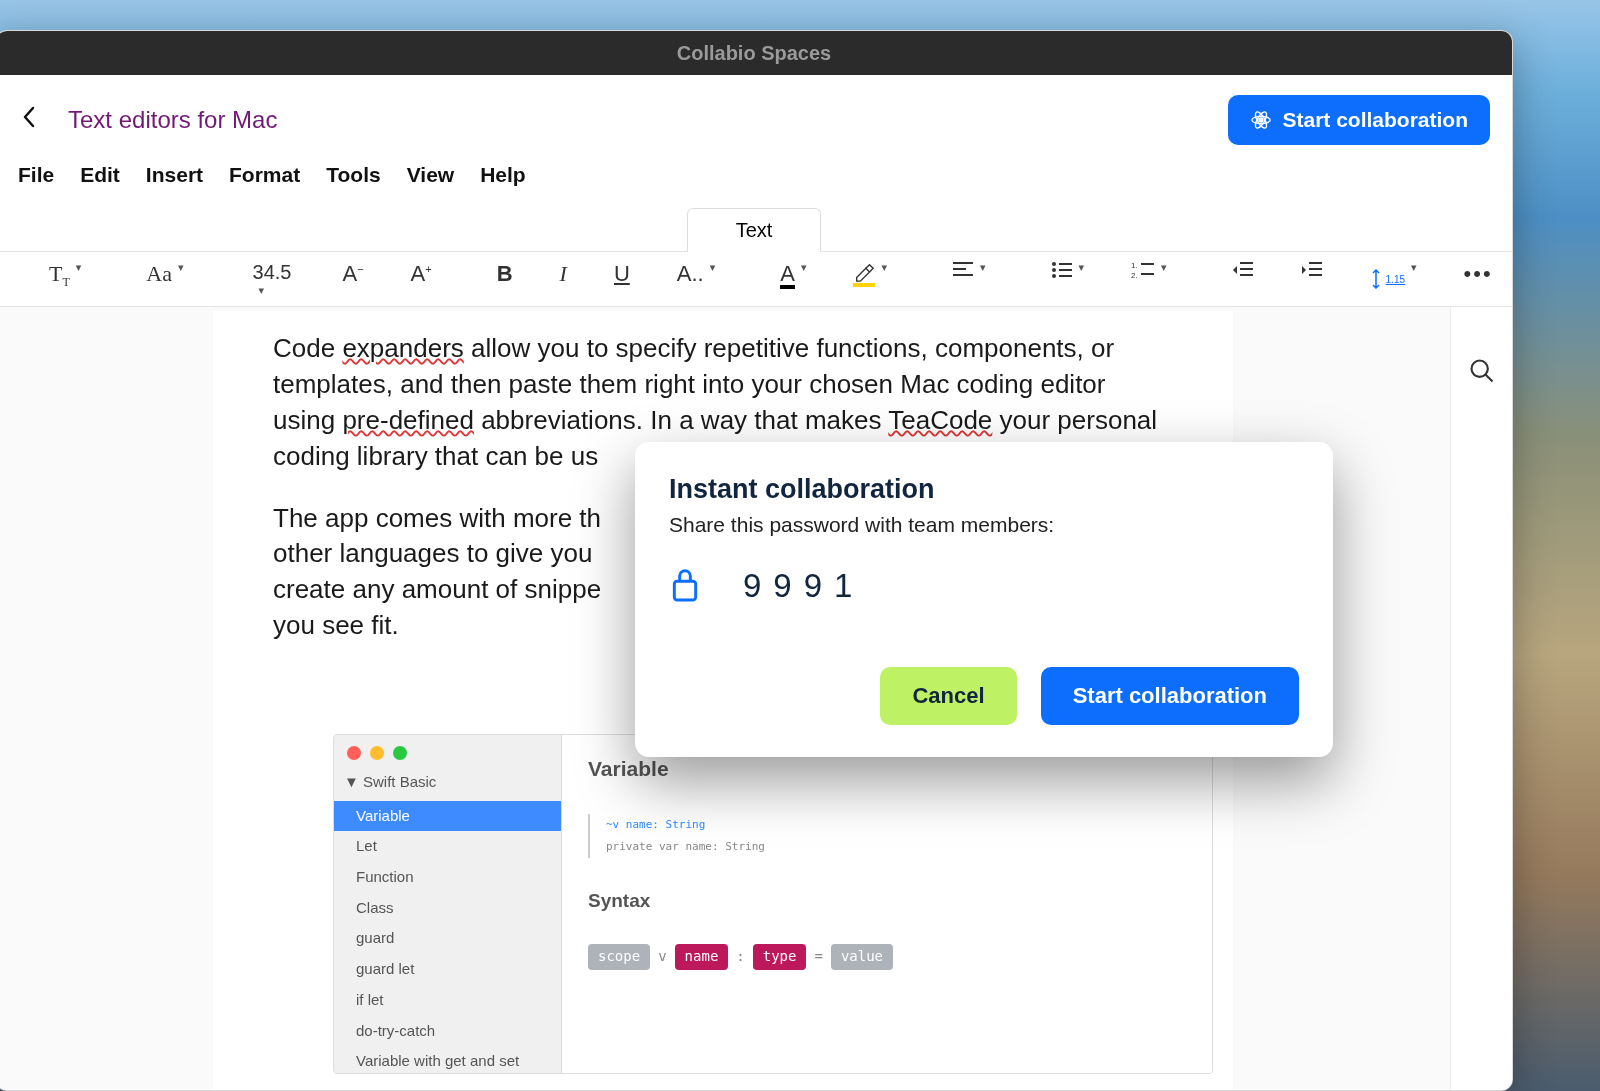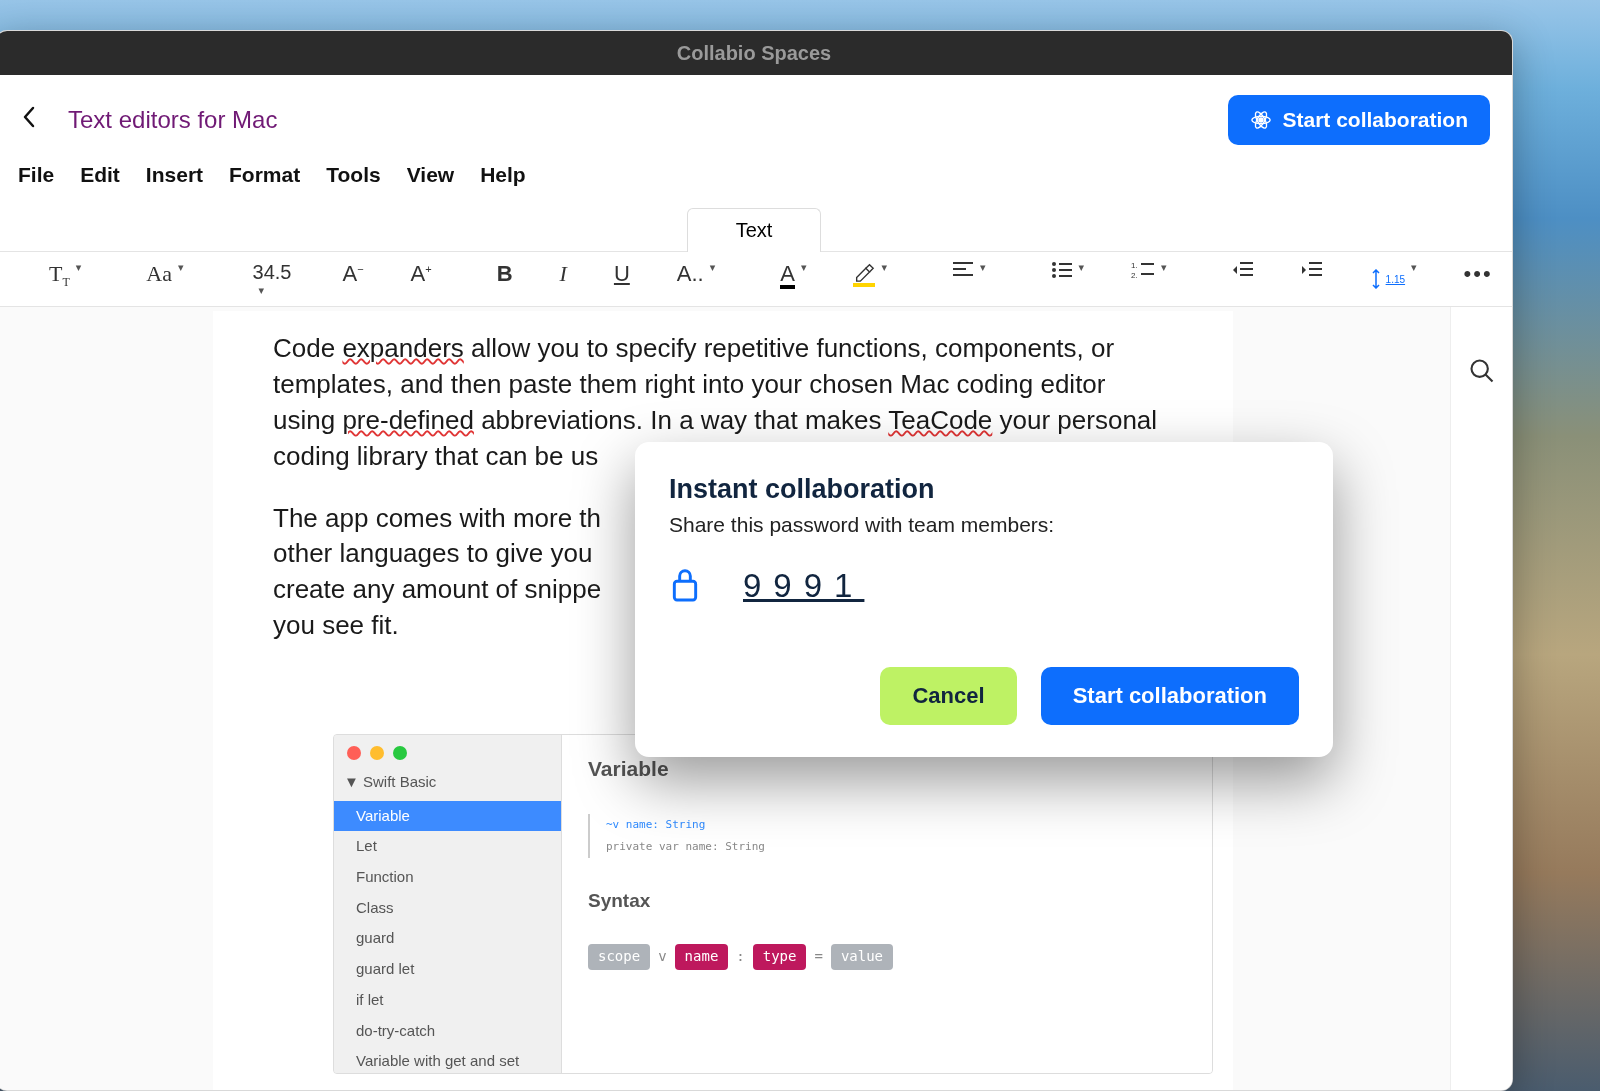--- a/index.html
+++ b/index.html
@@ -294,21 +294,20 @@
     margin-bottom: 60px;
   }
   .lock-ico {
     color: #0d6efd;
   }
   .pwd {
     font-size: 33px;
     letter-spacing: 12px;
     font-weight: 500;
     color: #11253f;
-    text-decoration: underline;
   }
   .dialog-btns {
     display: flex;
     justify-content: flex-end;
     gap: 24px;
   }
   .btn {
     border: none;
     border-radius: 10px;
     padding: 16px 32px;

